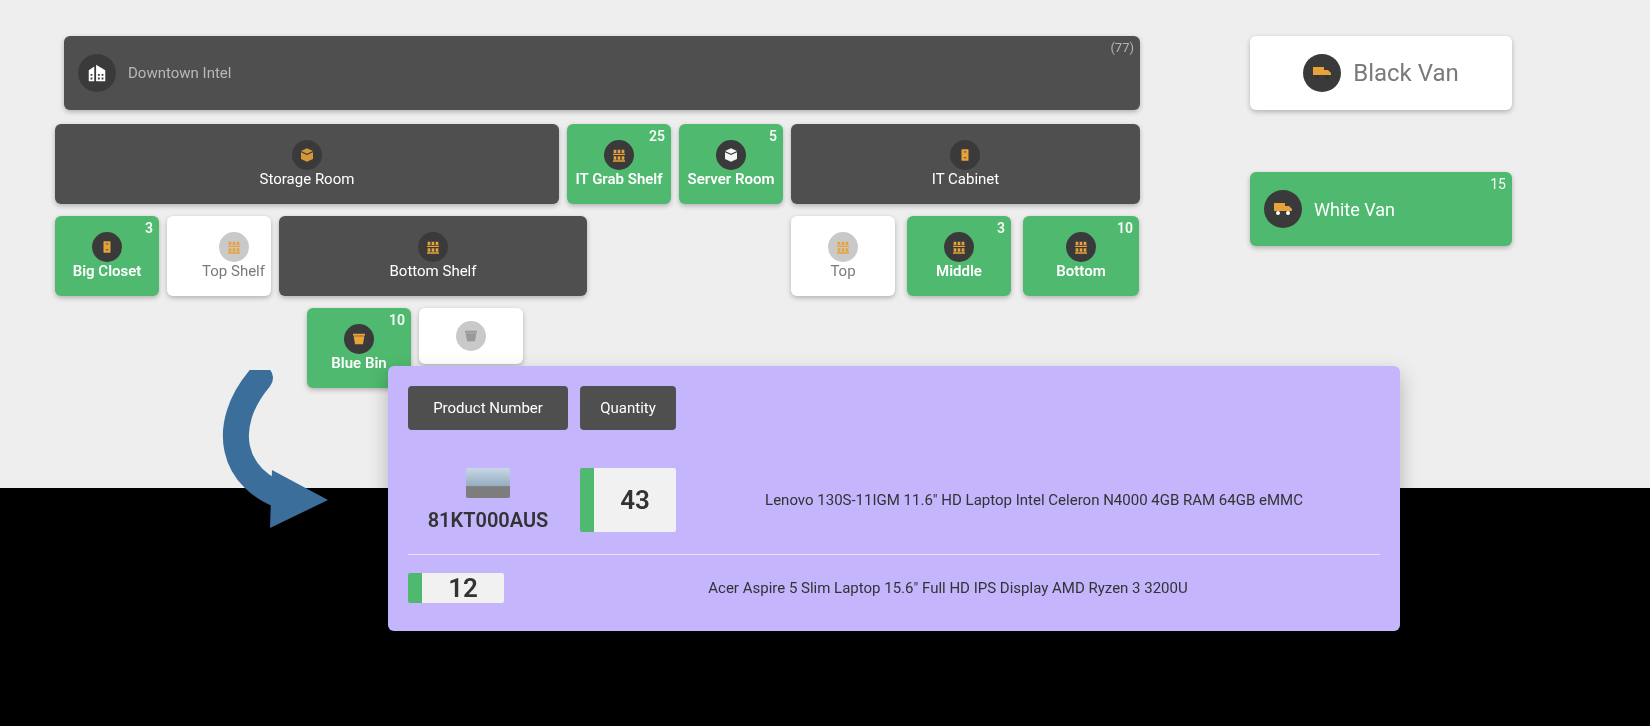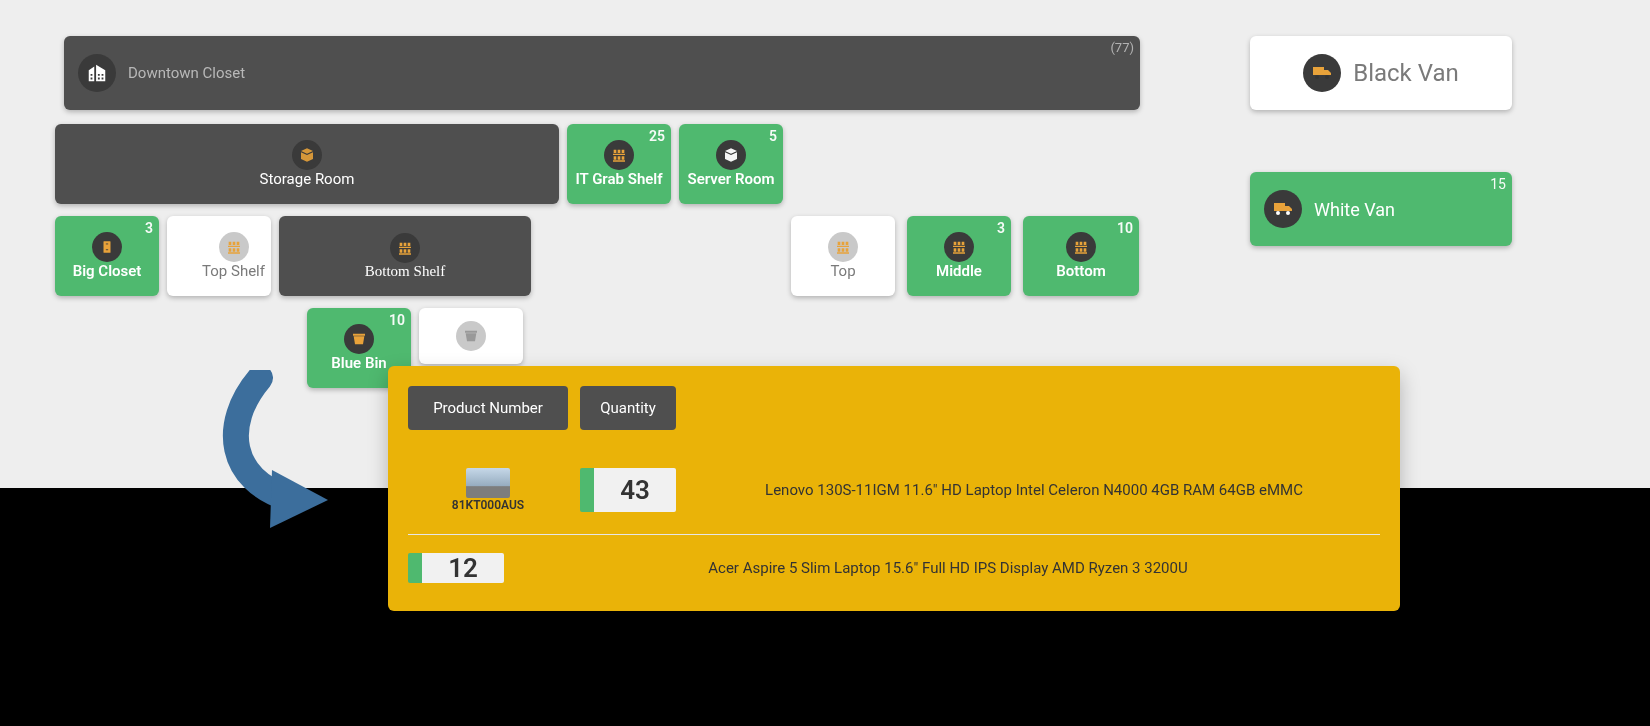--- a/index.html
+++ b/index.html
@@ -73,21 +73,21 @@
   
   .arrow {
     position: absolute;
     z-index: 3;
     color: #3c6e9c;
   }
 
   
   .panel {
     position: absolute;
-    background: #eab308;
+    background: #c4b5fd;
     border-radius: 6px;
     box-shadow: 0 8px 20px rgba(0,0,0,0.25);
     z-index: 5;
     padding: 20px;
   }
   .thead {
     display: flex;
     gap: 12px;
     margin-bottom: 20px;
   }
@@ -111,22 +111,23 @@
     padding: 18px 0 22px 0;
     border-bottom: 1px solid #e6e6e6;
   }
   .trow:last-child { border-bottom: none; padding-bottom: 8px;}
   .cell-pn {
     width: 160px;
     display: flex;
     flex-direction: column;
     align-items: center;
     justify-content: flex-start;
+    gap: 10px;
     color: #333;
-    font-size: 12px;
+    font-size: 20px;
     font-weight: 600;
   }
   .prod-thumb {
     width: 44px; height: 30px;
     background: linear-gradient(#c6d8e8, #96acc0 60%, #7d7d7d 62%);
     border-radius: 2px;
   }
   .cell-qty {
     width: 96px;
     display: flex;
@@ -162,21 +163,21 @@
 
 <div class="canvas">
   <div class="black-band"></div>
 
   <div class="card dark dim-label" style="left:64px; top:36px; width:1076px; height:74px;">
     <span class="icon-circ">
       <svg width="22" height="22" viewBox="0 0 24 24">
           <path fill="#fff" d="M3 21V9l6-4v16H3zm8 0V3l10 6v12h-10zM5 19h2v-2H5v2zm0-4h2v-2H5v2zm8 4h2v-2h-2v2zm0-4h2v-2h-2v2zm4 4h2v-2h-2v2zm0-4h2v-2h-2v2z"></path>
         </svg>
     </span>
-    <span class="label">Downtown Closet</span>
+    <span class="label">Downtown Intel</span>
     <span class="count paren">(77)</span>
   </div>
 
   <div class="card white" style="left:1250px; top:36px; width:262px; height:74px; font-size:24px;justify-content:center;">
     <span class="icon-circ">
       <svg width="24" height="24" viewBox="0 0 24 24">
           <path fill="#e8a23a" d="M3 6h11v8H3z"></path>
           <path fill="#e8a23a" d="M14 9h4l3 3v2h-7z"></path>
           <circle cx="7" cy="16" r="2" fill="#333"></circle>
           <circle cx="17" cy="16" r="2" fill="#333"></circle>
@@ -226,47 +227,59 @@
       <span class="icon-circ sm">
         <svg width="16" height="16" viewBox="0 0 24 24">
             <path fill="#fff" d="M12 2l9 4-9 4-9-4 9-4zm-9 6l9 4v10l-9-4V8zm18 0v10l-9 4V12l9-4z" opacity="0.95"></path>
           </svg>
       </span>
       <span class="label">Server Room</span>
     </div>
     <span class="count">5</span>
   </div>
 
-
-  <div class="card green centered" style="left:55px; top:216px; width:104px; height:80px; font-weight:600;">
+  <div class="card dark centered" style="left:791px; top:124px; width:349px; height:80px;">
     <div class="stack">
       <span class="icon-circ sm">
         <svg width="14" height="16" viewBox="0 0 24 24">
             <rect x="6" y="2" width="12" height="20" rx="1" fill="#e8a23a"></rect>
             <rect x="10" y="6" width="4" height="1.5" fill="#3a3a3a"></rect>
             <rect x="10" y="16" width="4" height="1.5" fill="#3a3a3a"></rect>
           </svg>
       </span>
+      <span class="label">IT Cabinet</span>
+    </div>
+  </div>
+
+  <div class="card green centered" style="left:55px; top:216px; width:104px; height:80px; font-weight:600;">
+    <div class="stack">
+      <span class="icon-circ sm">
+        <svg width="14" height="16" viewBox="0 0 24 24">
+            <rect x="6" y="2" width="12" height="20" rx="1" fill="#e8a23a"></rect>
+            <rect x="10" y="6" width="4" height="1.5" fill="#3a3a3a"></rect>
+            <rect x="10" y="16" width="4" height="1.5" fill="#3a3a3a"></rect>
+          </svg>
+      </span>
       <span class="label">Big Closet</span>
     </div>
     <span class="count">3</span>
   </div>
 
   <div class="card white centered" style="left:167px; top:216px; width:104px; height:80px;padding-left:43px;">
     <div class="stack">
       <span class="icon-circ sm faded">
         <svg width="16" height="16" viewBox="0 0 24 24">
             <path fill="#e8a23a" d="M4 4h4v5H4zM10 4h4v5h-4zM16 4h4v5h-4zM3 10h18v2H3zM4 14h4v5H4zM10 14h4v5h-4zM16 14h4v5h-4zM3 20h18v2H3z"></path>
           </svg>
       </span>
       <span class="label">Top Shelf</span>
     </div>
   </div>
 
-  <div class="card dark centered" style="left:279px; top:216px; width:252px; height:80px;font-family:Liberation Serif, serif;">
+  <div class="card dark centered" style="left:279px; top:216px; width:308px; height:80px;">
     <div class="stack">
       <span class="icon-circ sm">
         <svg width="16" height="16" viewBox="0 0 24 24">
             <path fill="#e8a23a" d="M4 4h4v5H4zM10 4h4v5h-4zM16 4h4v5h-4zM3 10h18v2H3zM4 14h4v5H4zM10 14h4v5h-4zM16 14h4v5h-4zM3 20h18v2H3z"></path>
           </svg>
       </span>
       <span class="label">Bottom Shelf</span>
     </div>
   </div>
 

